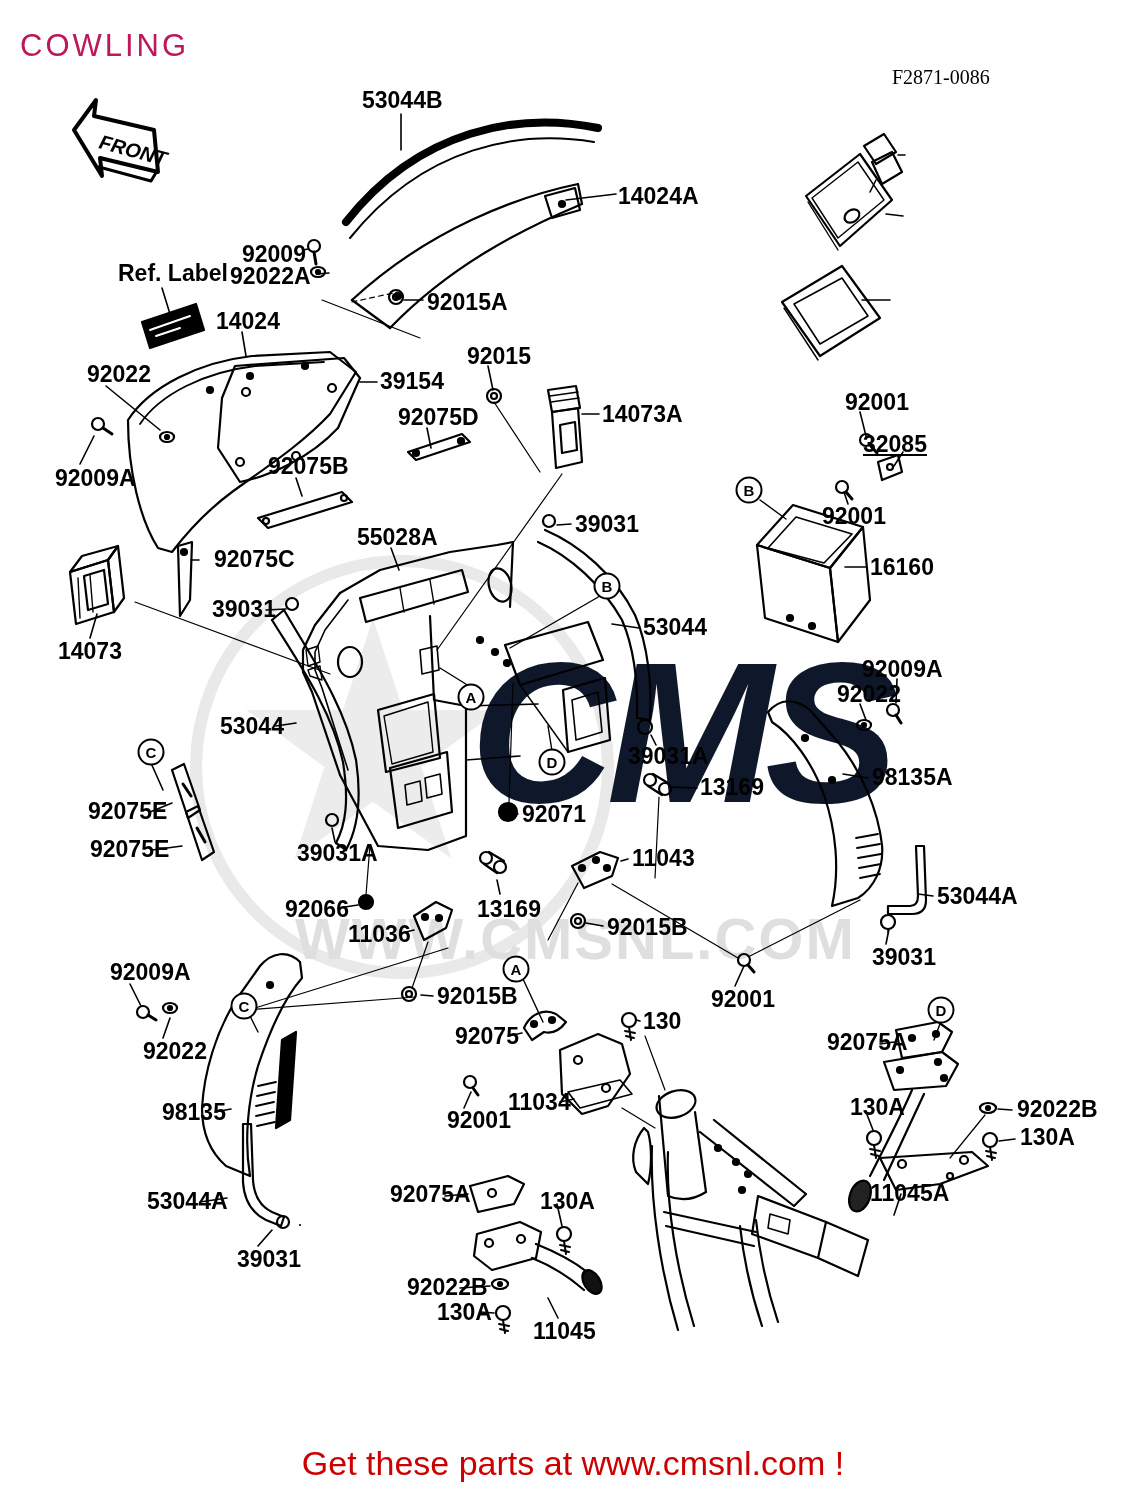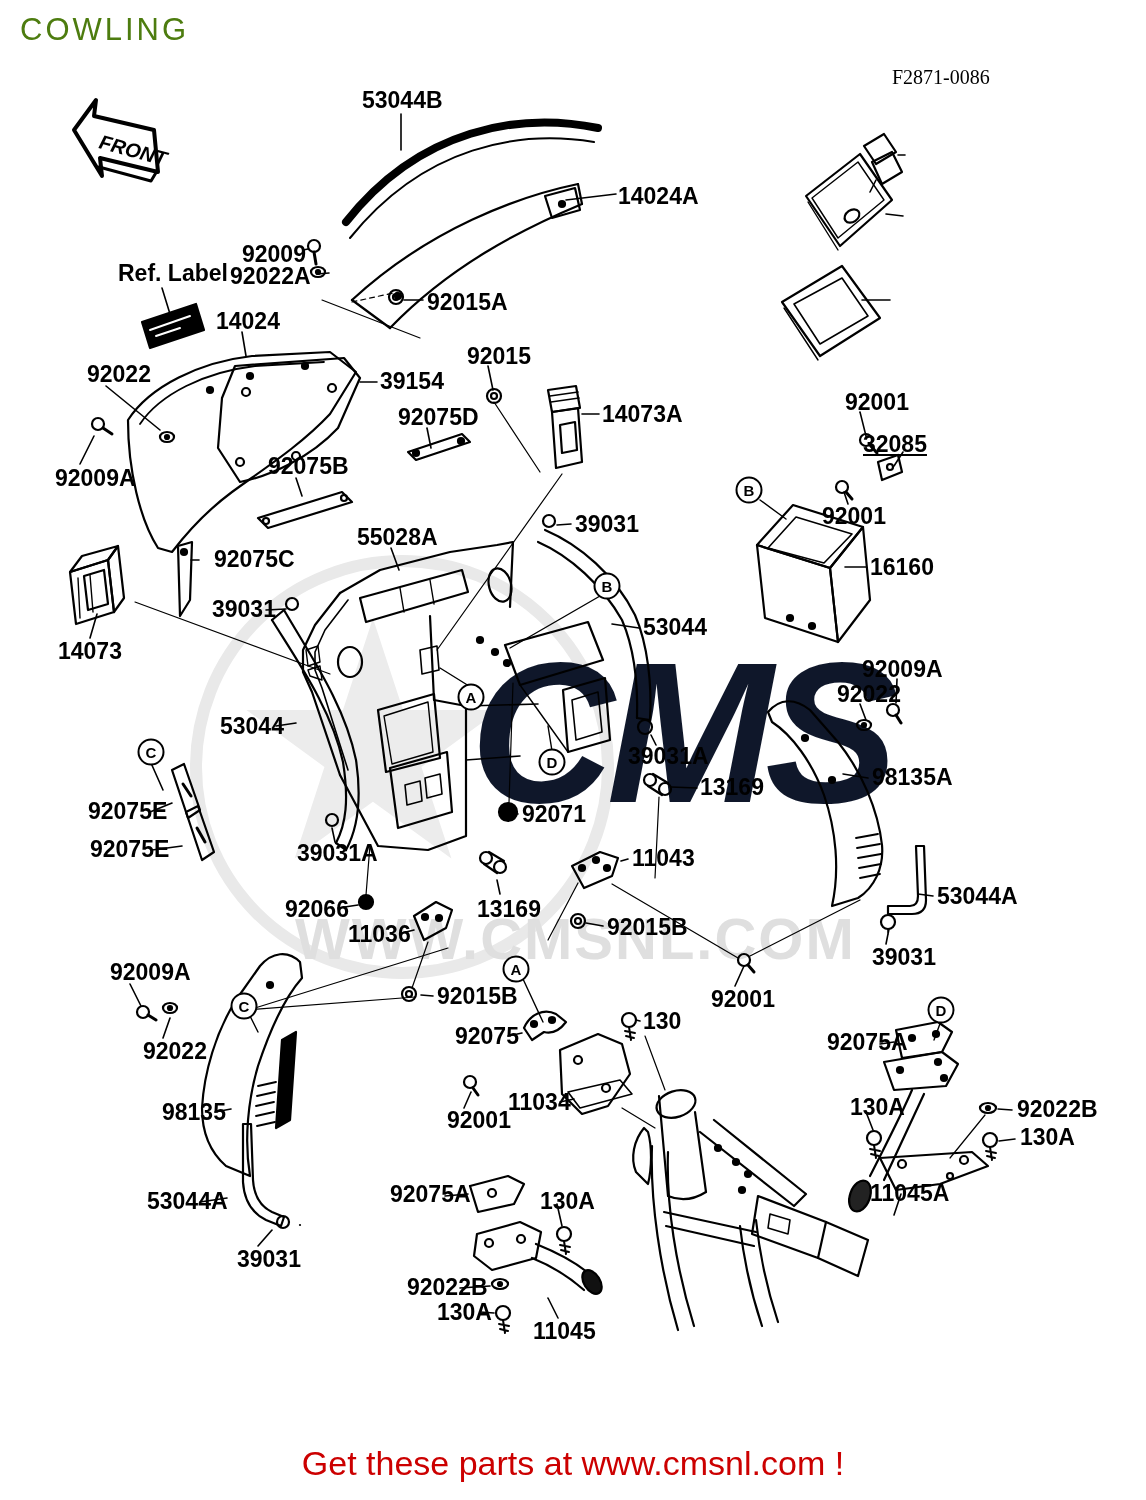--- a/index.html
+++ b/index.html
@@ -1,19 +1,19 @@
 <!DOCTYPE html>
 <html><head>
 <meta charset="utf-8">
 <style>
   html,body{margin:0;padding:0;background:#fff;}
   #canvas{position:relative;width:1146px;height:1500px;background:#fff;overflow:hidden;
           font-family:"Liberation Sans",sans-serif;}
-  .page-title{position:absolute;left:20px;top:12px;font-size:31px;letter-spacing:3px;
-              color:#4d7c0f;font-weight:normal;}
+  .page-title{position:absolute;left:20px;top:28px;font-size:31px;letter-spacing:3px;
+              color:#be185d;font-weight:normal;}
   .fiche-code{position:absolute;left:892px;top:66px;font-family:"Liberation Serif",serif;
               font-size:20px;color:#000;}
   .footer{position:absolute;left:0;top:1444px;width:100%;text-align:center;
           font-size:34px;color:#cc0000;}
   
   .wm{position:absolute;color:#e4e4e4;z-index:0;user-select:none;}
   .wm-circle{left:190px;top:555px;width:400px;height:400px;border:12px solid #e9e9e9;
              border-radius:50%;}
   .wm-star{left:225px;top:545px;font-size:330px;line-height:1.2;color:#ececec;}
   .wm-cms{left:470px;top:618px;font-size:200px;font-weight:bold;font-style:italic;

